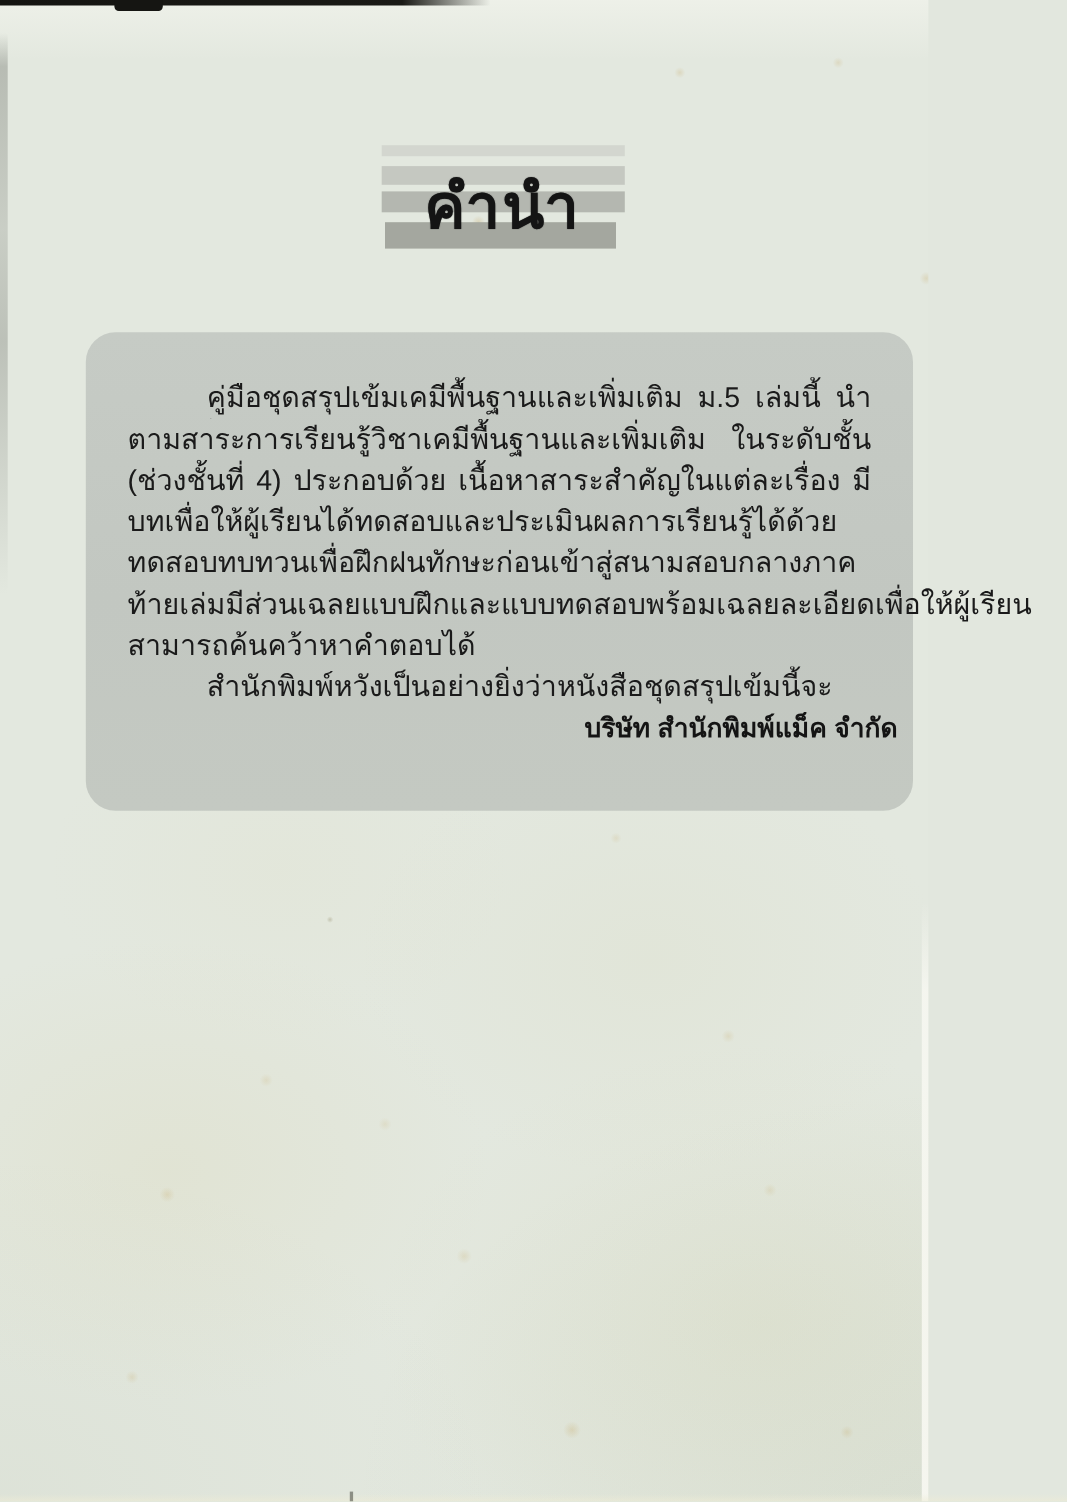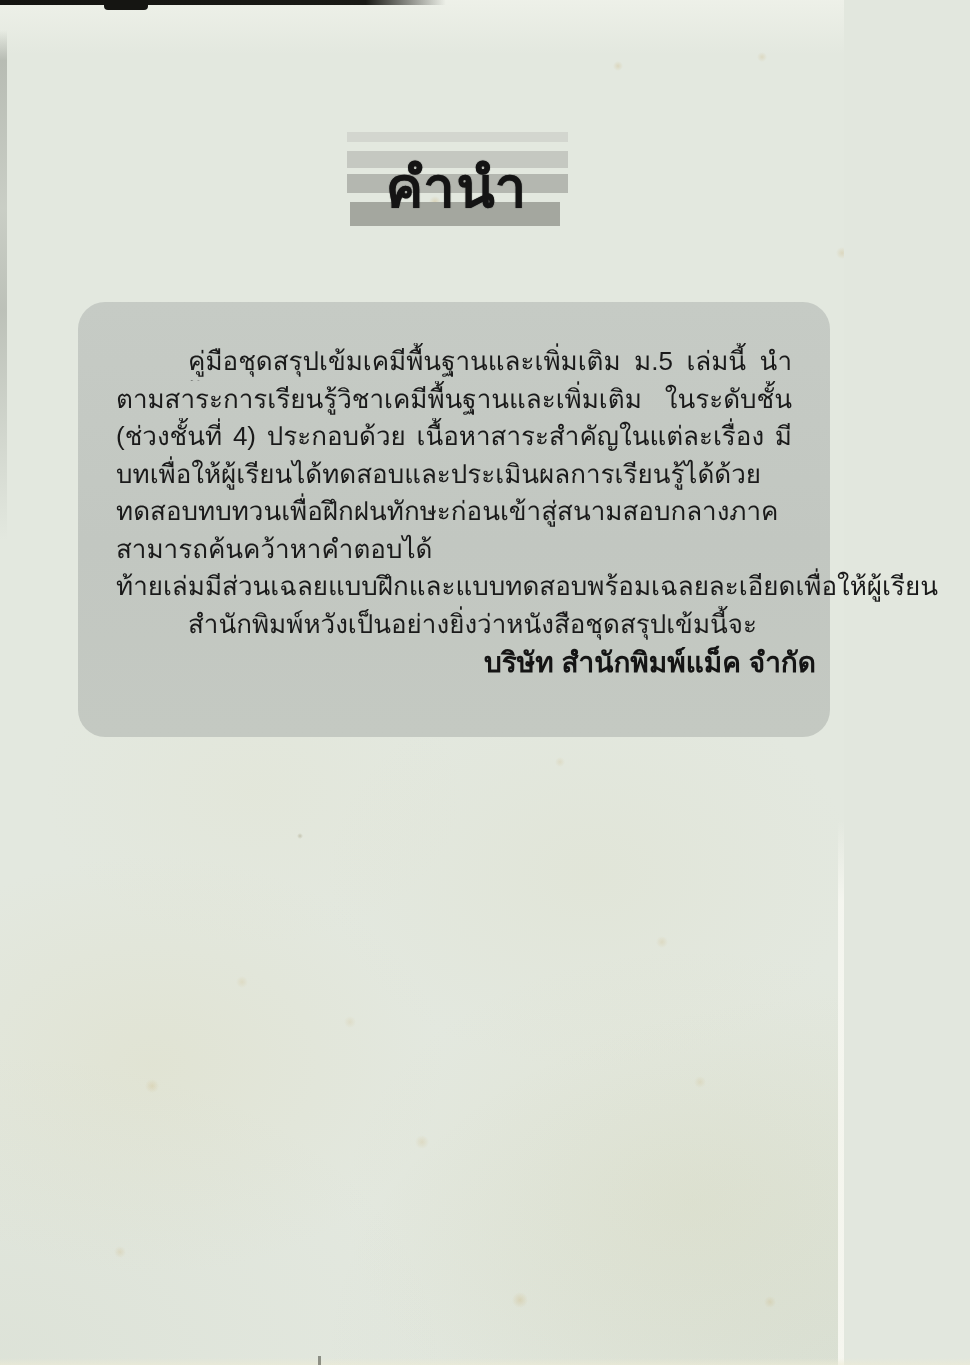--- a/index.html
+++ b/index.html
@@ -123,21 +123,21 @@
     line-height: 37.5px;
     height: 37.5px;
     white-space: nowrap;
     color: #1a1a1a;
   }
   .pline.indent { text-indent: 72px; }
   .pline.fill { text-align: justify; text-align-last: justify; white-space: normal; overflow: hidden; }
   .signature {
     margin-top: 1px;
     margin-right: -24px;
-    font-size: 28px;
+    font-size: 24px;
     line-height: 38px;
     font-weight: bold;
     text-align: right;
     color: #141414;
   }
 </style>
 </head>
 <body>
 
 <div class="page">
@@ -156,19 +156,19 @@
     <div class="stripe s4"></div>
     <h1 class="banner-title">คำนำ</h1>
   </header>
 
   <section class="preface-box">
     <p class="pline indent fill">คู่มือชุดสรุปเข้มเคมีพื้นฐานและเพิ่มเติม ม.5 เล่มนี้ นำเสนอเนื้อหา</p>
     <p class="pline fill">ตามสาระการเรียนรู้วิชาเคมีพื้นฐานและเพิ่มเติม ในระดับชั้นมัธยมศึกษาปีที่ 5</p>
     <p class="pline fill">(ช่วงชั้นที่ 4) ประกอบด้วย เนื้อหาสาระสำคัญในแต่ละเรื่อง มีแบบฝึกในแต่ละ</p>
     <p class="pline fill">บทเพื่อให้ผู้เรียนได้ทดสอบและประเมินผลการเรียนรู้ได้ด้วยตนเอง มีแบบ</p>
     <p class="pline fill">ทดสอบทบทวนเพื่อฝึกฝนทักษะก่อนเข้าสู่สนามสอบกลางภาคและปลายภาค และ</p>
+    <p class="pline">ท้ายเล่มมีส่วนเฉลยแบบฝึกและแบบทดสอบพร้อมเฉลยละเอียดเพื่อให้ผู้เรียน</p>
     <p class="pline">สามารถค้นคว้าหาคำตอบได้</p>
-    <p class="pline">ท้ายเล่มมีส่วนเฉลยแบบฝึกและแบบทดสอบพร้อมเฉลยละเอียดเพื่อให้ผู้เรียน</p>
     <p class="pline indent fill">สำนักพิมพ์หวังเป็นอย่างยิ่งว่าหนังสือชุดสรุปเข้มนี้จะเป็นประโยชน์</p>
     <p class="signature">บริษัท สำนักพิมพ์แม็ค จำกัด</p>
   </section>
 
 </div>
 
 </body></html>

